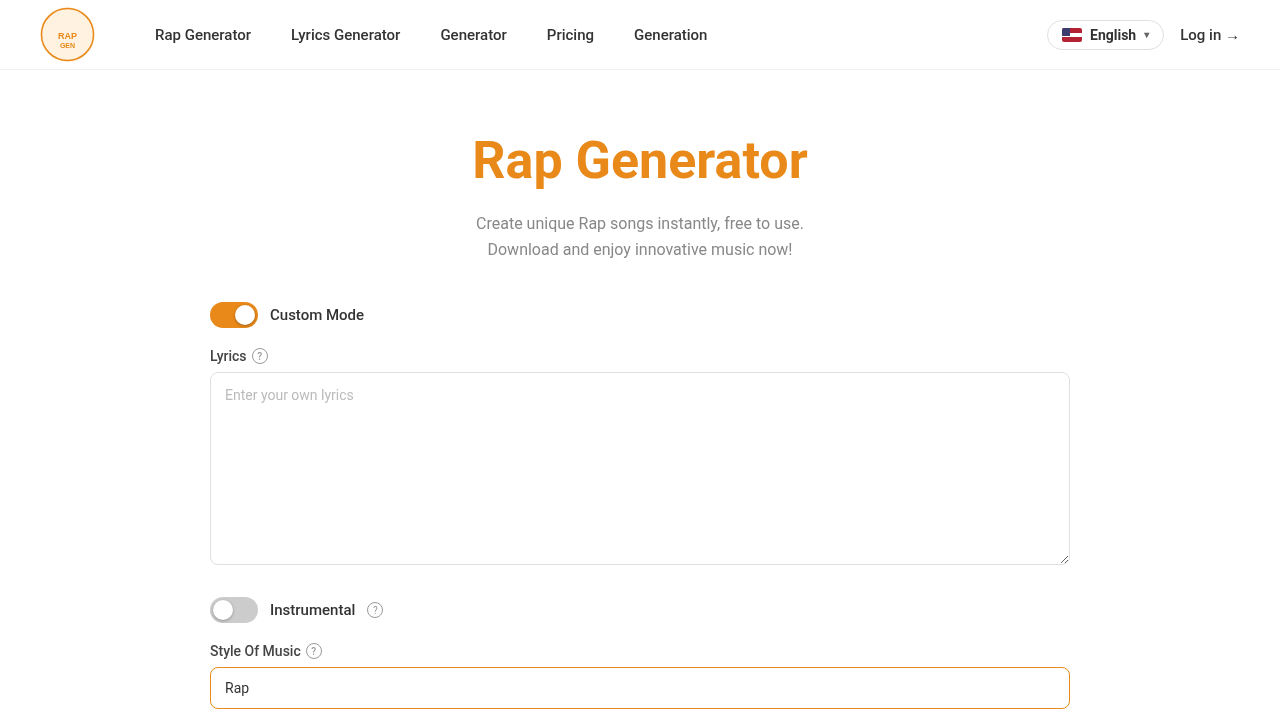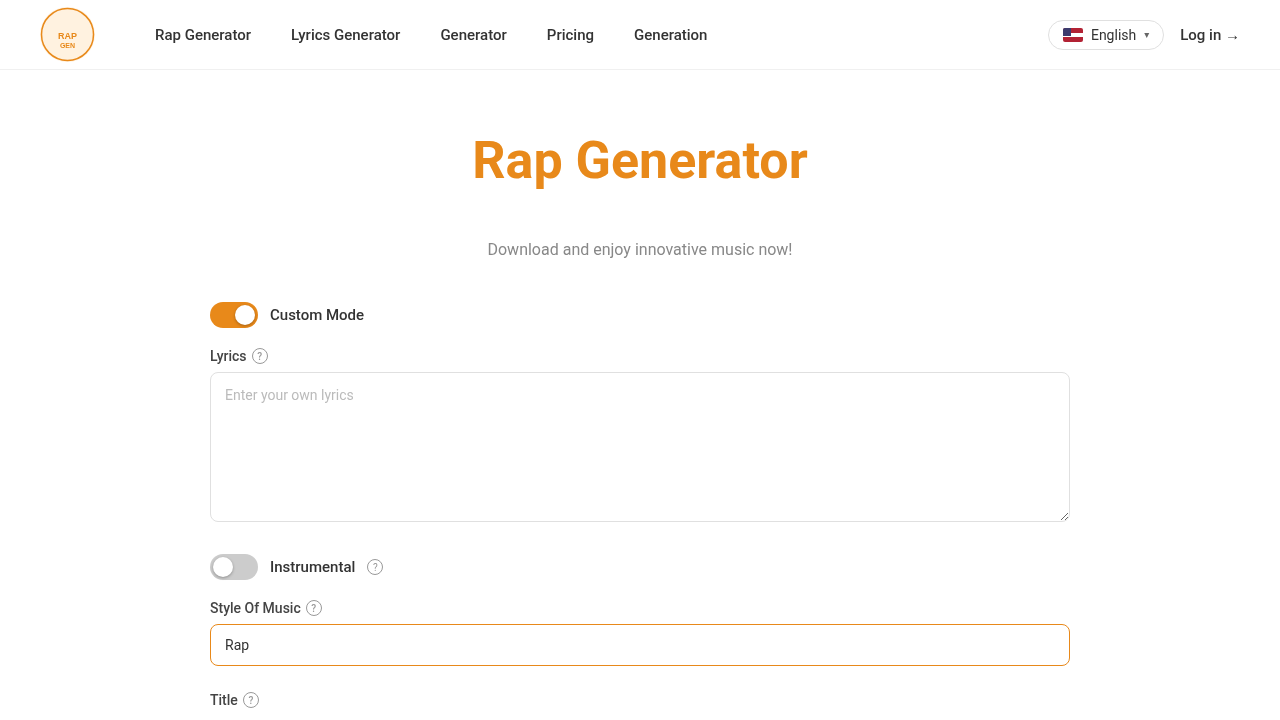--- a/index.html
+++ b/index.html
@@ -62,20 +62,21 @@
     .lang-selector {
       display: flex;
       align-items: center;
       gap: 8px;
       border: 1px solid #e0e0e0;
       border-radius: 20px;
       padding: 6px 14px;
       cursor: pointer;
       font-size: 14px;
       background: white;
+      font-weight: bold;
     }
 
     .lang-flag {
       width: 20px;
       height: 14px;
       background: linear-gradient(180deg, #b22234 0%, #b22234 33%, white 33%, white 66%, #b22234 66%);
       border-radius: 2px;
       position: relative;
       overflow: hidden;
     }
@@ -200,21 +201,21 @@
       align-items: center;
       justify-content: center;
       font-size: 10px;
       color: #999;
       cursor: help;
       flex-shrink: 0;
     }
 
     .lyrics-textarea {
       width: 100%;
-      height: 150px;
+      height: 193px;
       border: 1.5px solid #e0e0e0;
       border-radius: 8px;
       padding: 14px;
       font-size: 14px;
       color: #333;
       resize: vertical;
       outline: none;
       font-family: inherit;
       margin-bottom: 20px;
     }
@@ -267,21 +268,21 @@
       <span class="chevron-icon">▾</span>
     </div>
     <a class="login-link" href="#">Log in →</a>
   </div>
 </nav>
 
 <div class="main-content">
 
   <h1 class="page-title">Rap Generator</h1>
   <p class="page-subtitle">
-    <br>
+    <span>Create unique Rap songs instantly, free to use.</span><br>
     <span>Download and enjoy innovative music now!</span>
   </p>
 
   <div class="toggle-row">
     <div class="toggle">
       <div class="toggle-track">
         <div class="toggle-thumb"></div>
       </div>
     </div>
     <span class="toggle-label">Custom Mode</span>

